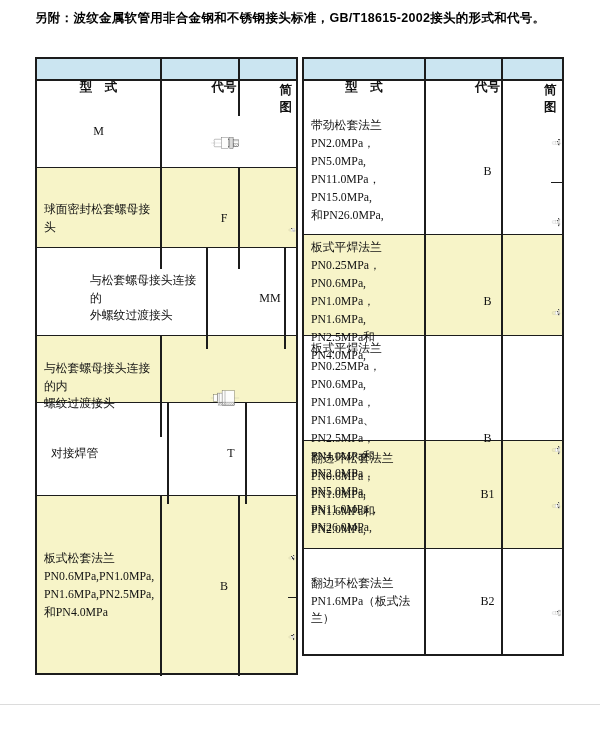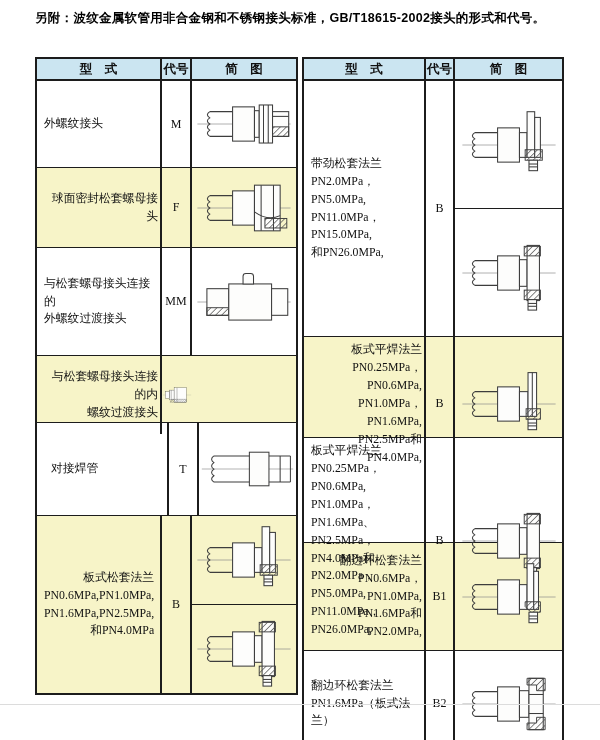--- a/index.html
+++ b/index.html
@@ -14,38 +14,38 @@
   .doc-title{
     position:absolute;left:35px;top:10px;width:540px;
     font-family:"Liberation Sans", sans-serif;
     font-size:12.5px;font-weight:bold;letter-spacing:.3px;color:#000000;
   }
   .tbl{
     position:absolute;border:2px solid var(--b);background:#fff;
     box-sizing:border-box;
   }
   .trow{
-    display:grid;box-sizing:border-box;
+    display:grid;box-sizing:border-box;gap:48px;
   }
   .trow:not(:last-child){border-bottom:1.5px solid var(--b);}
   .trow.header{border-bottom:2px solid var(--b);background:var(--hb);}
-  .trow.hl{background:var(--hl);text-align:right;}
+  .trow.hl{background:var(--hl);}
   .cell{box-sizing:border-box;min-width:0;}
   .cell-type{
     border-right:2px solid var(--b);
     display:flex;align-items:center;
     padding:4px 2px 4px 7px;
     font-size:11.8px;line-height:1.52;white-space:pre-line;
   }
   .cell-code{
     border-right:2px solid var(--b);
     display:flex;align-items:center;justify-content:center;
     font-size:12px;
   }
-  .cell-diag{display:flex;flex-direction:column;}
+  .cell-diag{display:flex;flex-direction:column;margin-top:23px;}
   .diag-sub{flex:1;display:flex;align-items:center;justify-content:center;min-height:0;}
   .diag-sub:not(:first-child){border-top:1.5px solid var(--b);}
   .header .cell{
     display:flex;align-items:center;justify-content:center;
     font-family:"Liberation Sans", sans-serif;
     font-size:12.5px;font-weight:bold;padding:0;
   }
   svg .cl{stroke:#8a8a8a;stroke-width:.7;}
   svg .ln{stroke:#3d3d3d;stroke-width:1.1;fill:none;}
   svg .sh{stroke:#3d3d3d;stroke-width:1.1;fill:#fdfdfc;}
@@ -70,21 +70,20 @@
 <div class="doc-title">另附：波纹金属软管用非合金钢和不锈钢接头标准，GB/T18615-2002接头的形式和代号。</div>
 
 <div id="tables-root">
     <div class="tbl" style="left: 35px; top: 57px; width: 263px;">
       <div class="trow header" style="grid-template-columns: 125px 30px 1fr; height: 22px;">
         <div class="cell cell-type">型　式</div>
         <div class="cell cell-code">代号</div>
         <div class="cell cell-diag">简　图</div>
       </div>
       <div class="trow" style="grid-template-columns: 125px 30px 1fr; height: 87px;">
-        <div class="cell cell-type">外螺纹接头</div>
         <div class="cell cell-code">M</div>
         <div class="cell cell-diag">
           <div class="diag-sub">
             <svg viewBox="0 0 104 82" width="100" height="78">
               <line class="cl" x1="3" y1="41" x2="101" y2="41"></line>
               <path class="ln" d="M16,28 q-5,3.3 0,6.6 q-5,3.2 0,6.4 q-5,3.2 0,6.4 q-5,3.3 0,6.6"></path>
               <path class="ln" d="M16,28 H40 M16,54 H40"></path>
               <rect class="sh" x="40" y="23" width="23" height="36"></rect>
               <rect class="sh" x="63" y="27" width="5" height="28"></rect>
               <rect class="sh" x="68" y="21" width="14" height="40"></rect>
@@ -109,21 +108,21 @@
               <rect class="sh" x="40" y="23" width="23" height="36"></rect>
               <rect class="sh" x="63" y="17" width="27" height="48"></rect>
               <line class="ln" x1="70" y1="17" x2="70" y2="65"></line>
               <line class="ln" x1="83" y1="17" x2="83" y2="65"></line>
               <path class="ln" d="M63,45 q14,10 27,4"></path>
               <rect class="ht" x="74" y="52" width="23" height="10"></rect>
             </svg>
           </div>
         </div>
       </div>
-      <div class="trow" style="grid-template-columns: 125px 30px 1fr; height: 108px;">
+      <div class="trow" style="grid-template-columns: 125px 30px 1fr; height: 88px; padding-left: 46px;">
         <div class="cell cell-type">与松套螺母接头连接的
 外螺纹过渡接头</div>
         <div class="cell cell-code">MM</div>
         <div class="cell cell-diag">
           <div class="diag-sub">
             <svg viewBox="0 0 104 82" width="100" height="78">
               <line class="cl" x1="3" y1="41" x2="101" y2="41"></line>
               <rect class="sh" x="13" y="27" width="23" height="28"></rect>
               <rect class="ht" x="13" y="47" width="23" height="8"></rect>
               <rect class="sh" x="36" y="22" width="45" height="38"></rect>
@@ -205,21 +204,21 @@
           </div>
         </div>
       </div>
     </div>
     <div class="tbl" style="left: 302px; top: 57px; width: 262px;">
       <div class="trow header" style="grid-template-columns: 122px 29px 1fr; height: 22px;">
         <div class="cell cell-type">型　式</div>
         <div class="cell cell-code">代号</div>
         <div class="cell cell-diag">简　图</div>
       </div>
-      <div class="trow" style="grid-template-columns: 122px 29px 1fr; height: 256px;">
+      <div class="trow" style="grid-template-columns: 122px 29px 1fr; height: 154px;">
         <div class="cell cell-type">带劲松套法兰
 PN2.0MPa，PN5.0MPa,
 PN11.0MPa，PN15.0MPa,
 和PN26.0MPa,</div>
         <div class="cell cell-code">B</div>
         <div class="cell cell-diag">
           <div class="diag-sub">
             <svg viewBox="0 0 104 82" width="100" height="78">
               <line class="cl" x1="3" y1="41" x2="101" y2="41"></line>
               <path class="ln" d="M16,28 q-5,3.3 0,6.6 q-5,3.2 0,6.4 q-5,3.2 0,6.4 q-5,3.3 0,6.6"></path>

